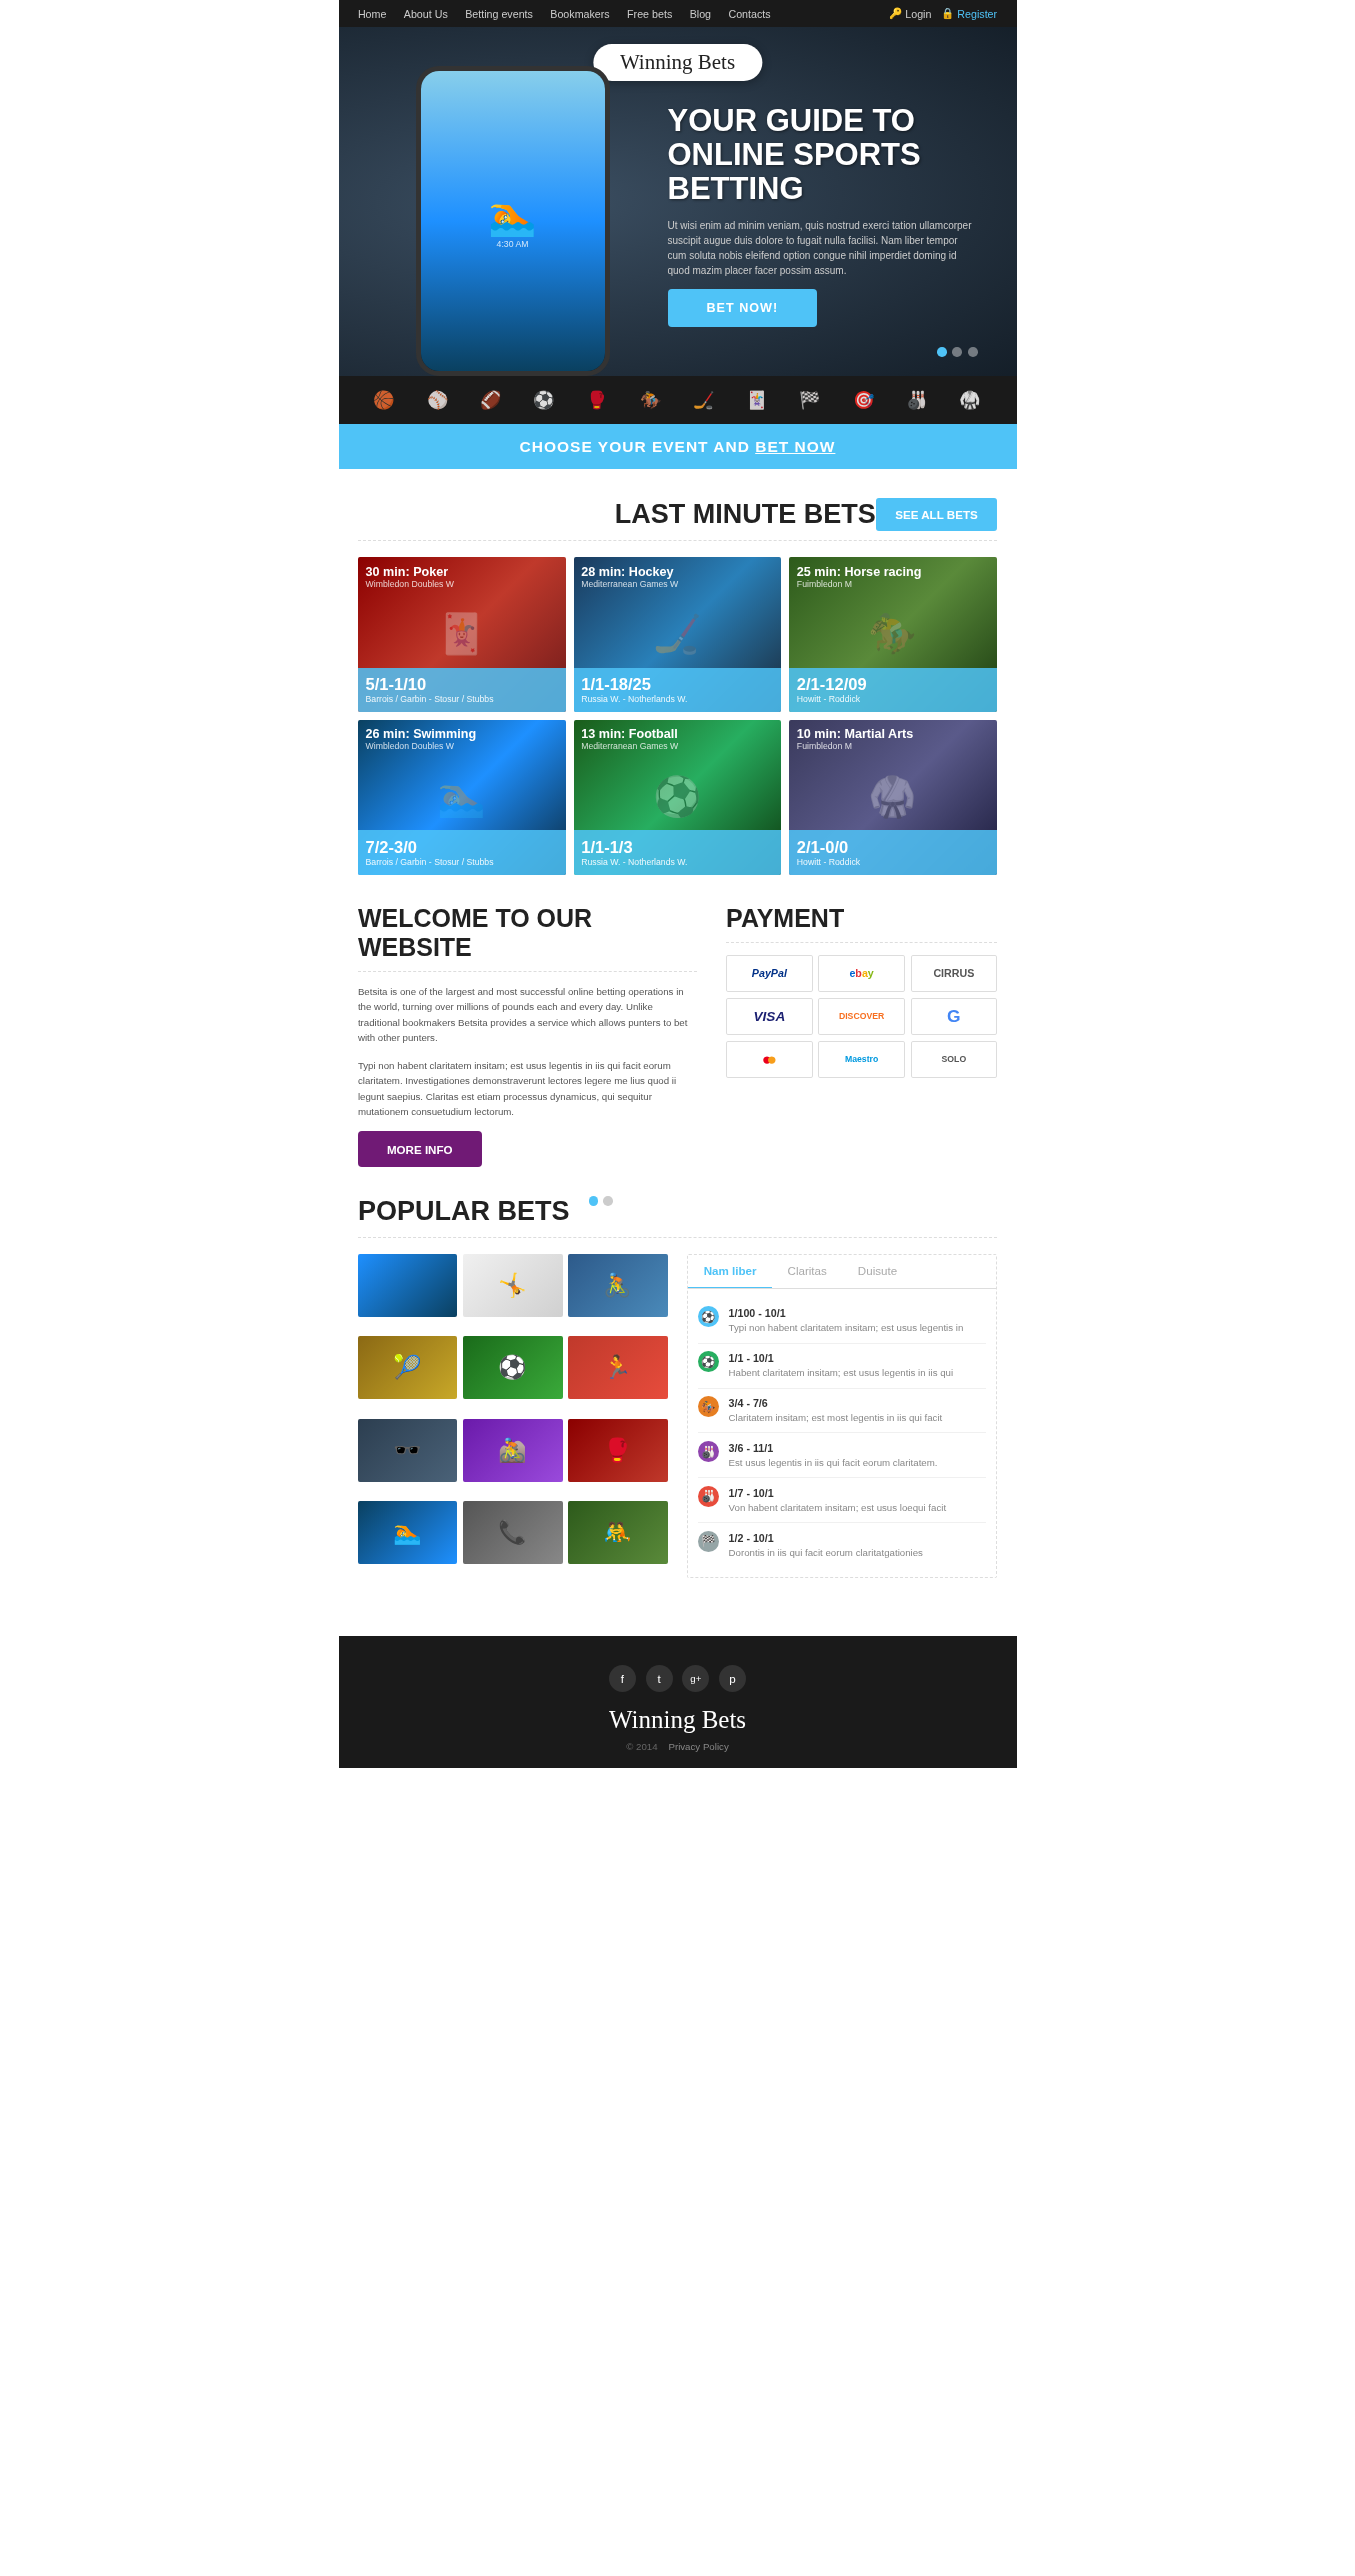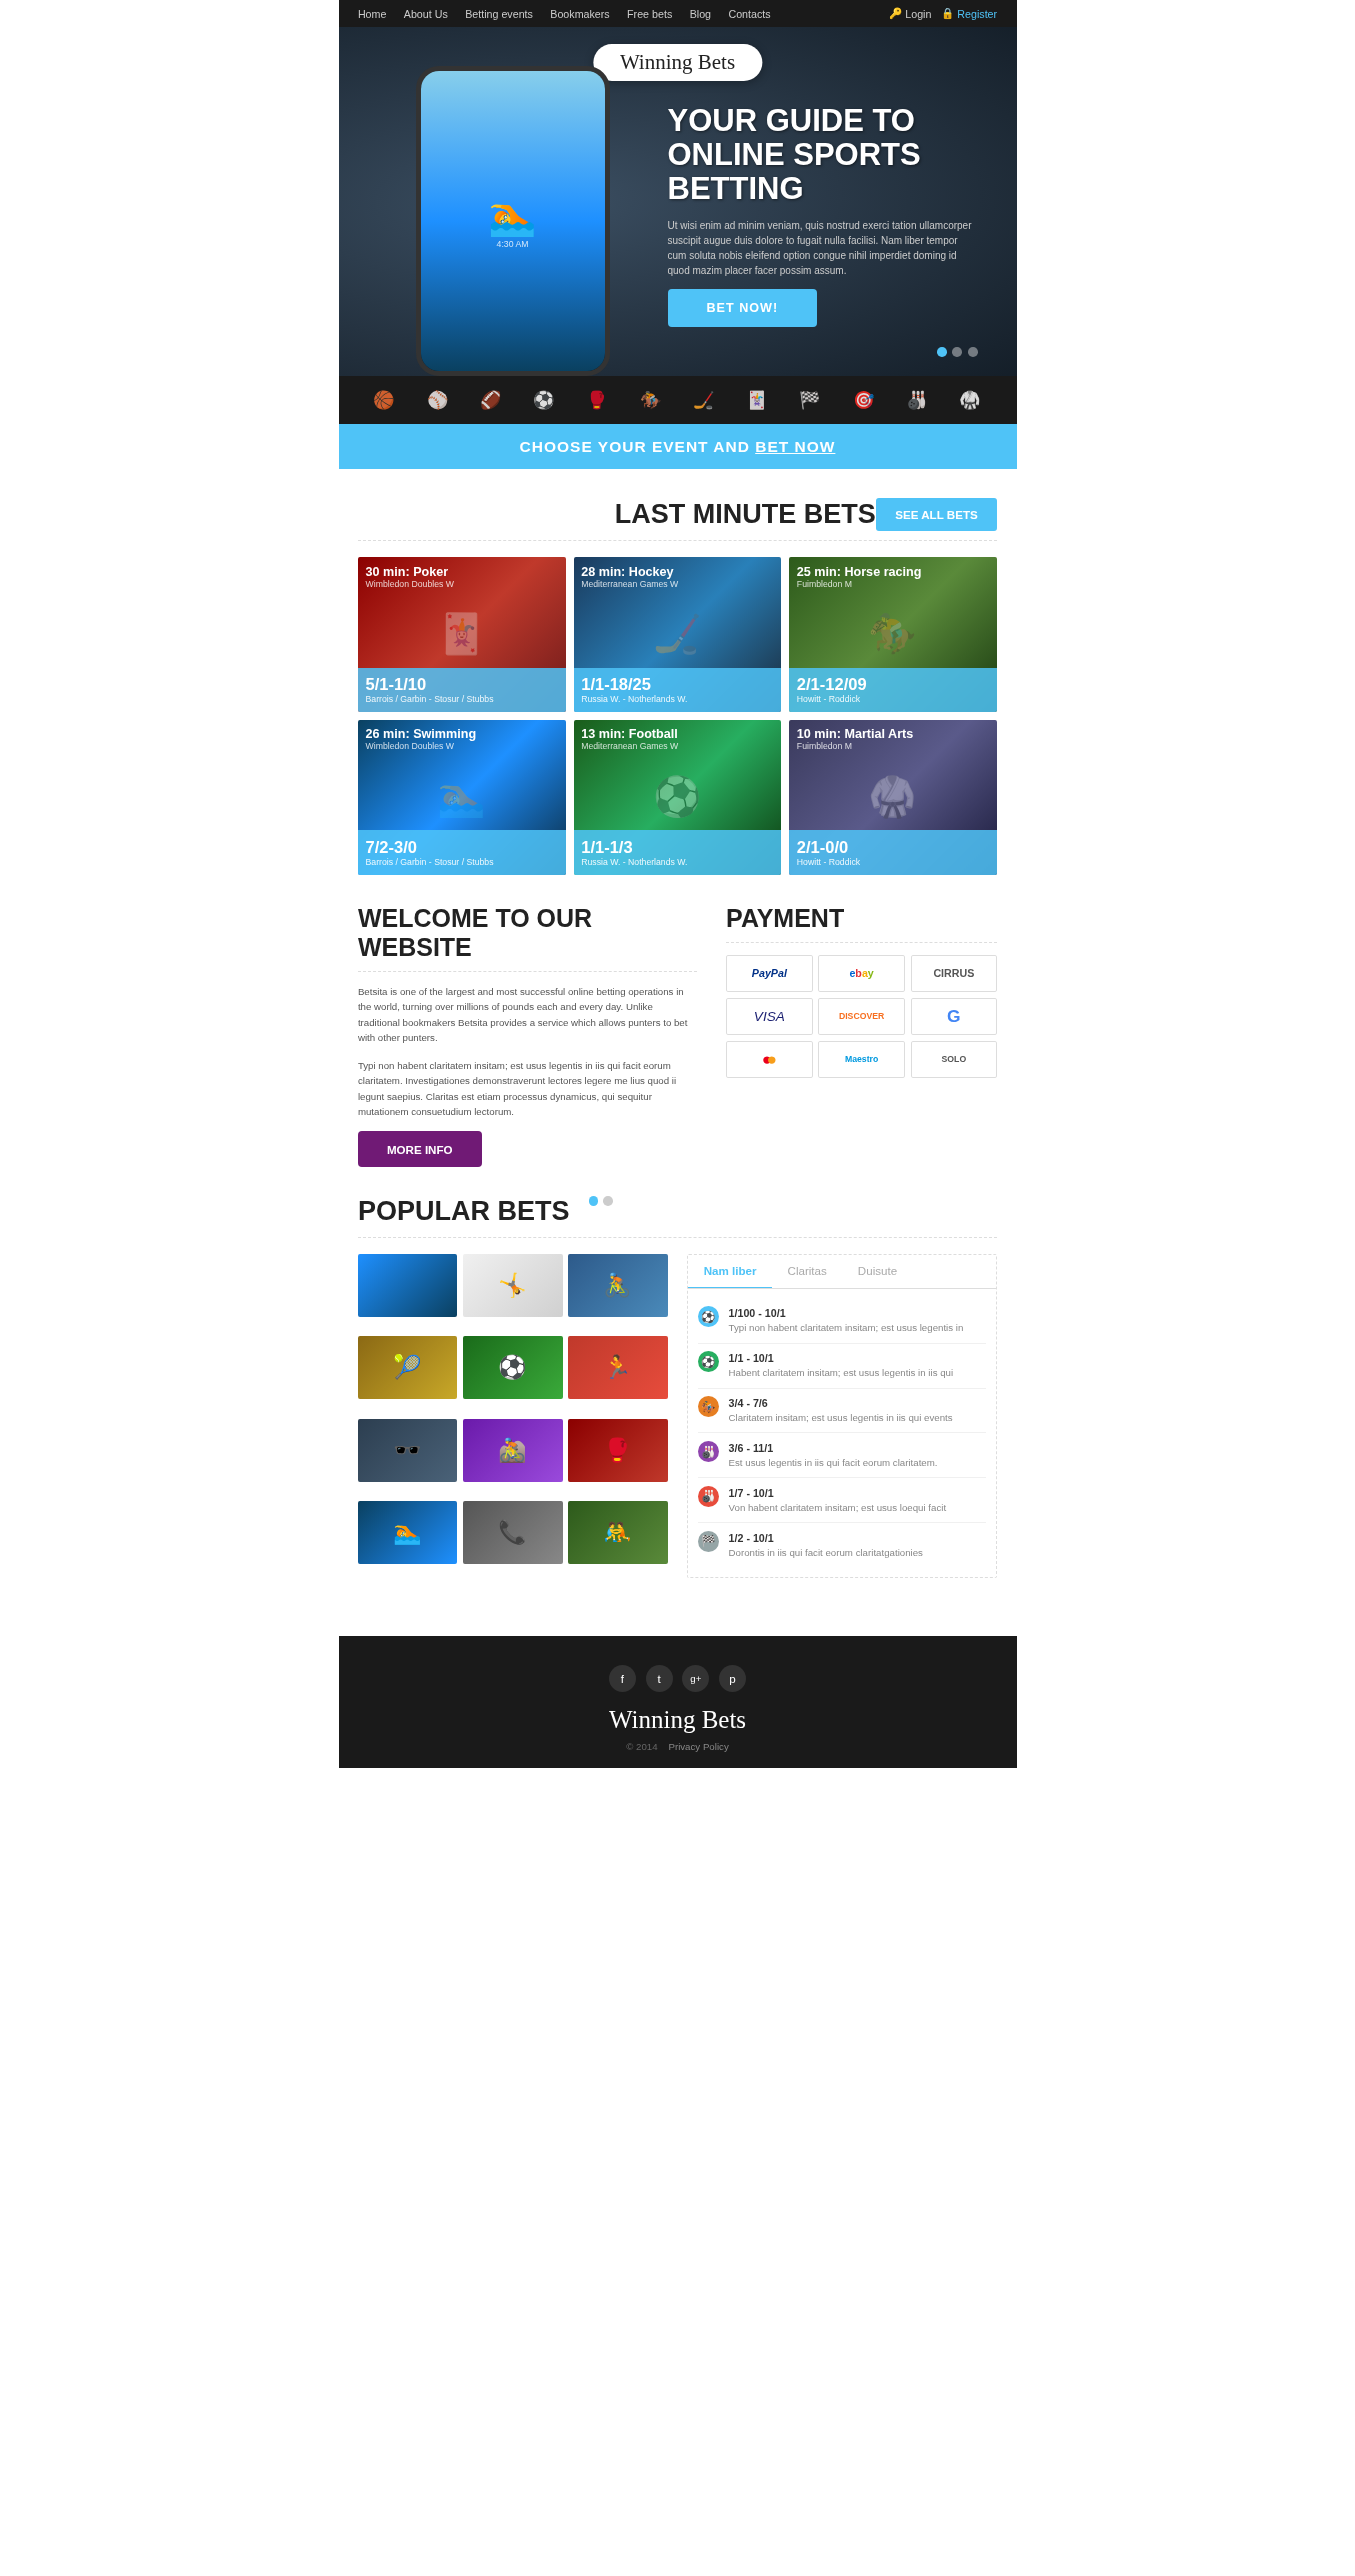--- a/index.html
+++ b/index.html
@@ -299,21 +299,21 @@
       align-items: center;
       justify-content: center;
       font-size: 10.7px;
       font-weight: bold;
       height: 37px;
       border-radius: 1.9px;
     }
     .pay-paypal { color: #003087; font-style: italic; }
     .pay-ebay { color: #e53238; font-weight: 900; }
     .pay-cirrus { color: #555; }
-    .pay-visa { color: #1a1f71; font-weight: 400; font-size: 13.6px; font-style: italic; }
+    .pay-visa { color: #1a1f71; font-weight: 700; font-size: 13.6px; font-style: italic; }
     .pay-discover { color: #f76f20; font-size: 8.7px; font-weight: bold; }
     .pay-google { color: #4285f4; font-size: 13.6px; font-weight: bold; }
     .pay-mastercard { color: #eb001b; font-size: 8.7px; font-weight: bold; }
     .pay-maestro { color: #0099df; font-size: 8.7px; }
     .pay-solo { color: #555; font-size: 8.7px; }
 
     
     .popular-section { margin-bottom: 29px; }
     .popular-header {
       display: flex;
@@ -688,21 +688,21 @@
             <div class="pop-list-content">
               <div class="pop-list-odds">1/1 - 10/1</div>
               <div class="pop-list-text">Habent claritatem insitam; est usus legentis in iis qui</div>
             </div>
           </div>
 
           <div class="pop-list-item">
             <div class="pop-list-icon icon-orange">🏇</div>
             <div class="pop-list-content">
               <div class="pop-list-odds">3/4 - 7/6</div>
-              <div class="pop-list-text">Claritatem insitam; est usus legentis in iis qui events</div>
+              <div class="pop-list-text">Claritatem insitam; est most legentis in iis qui facit</div>
             </div>
           </div>
 
           <div class="pop-list-item">
             <div class="pop-list-icon icon-purple">🎳</div>
             <div class="pop-list-content">
               <div class="pop-list-odds">3/6 - 11/1</div>
               <div class="pop-list-text">Est usus legentis in iis qui facit eorum claritatem.</div>
             </div>
           </div>

